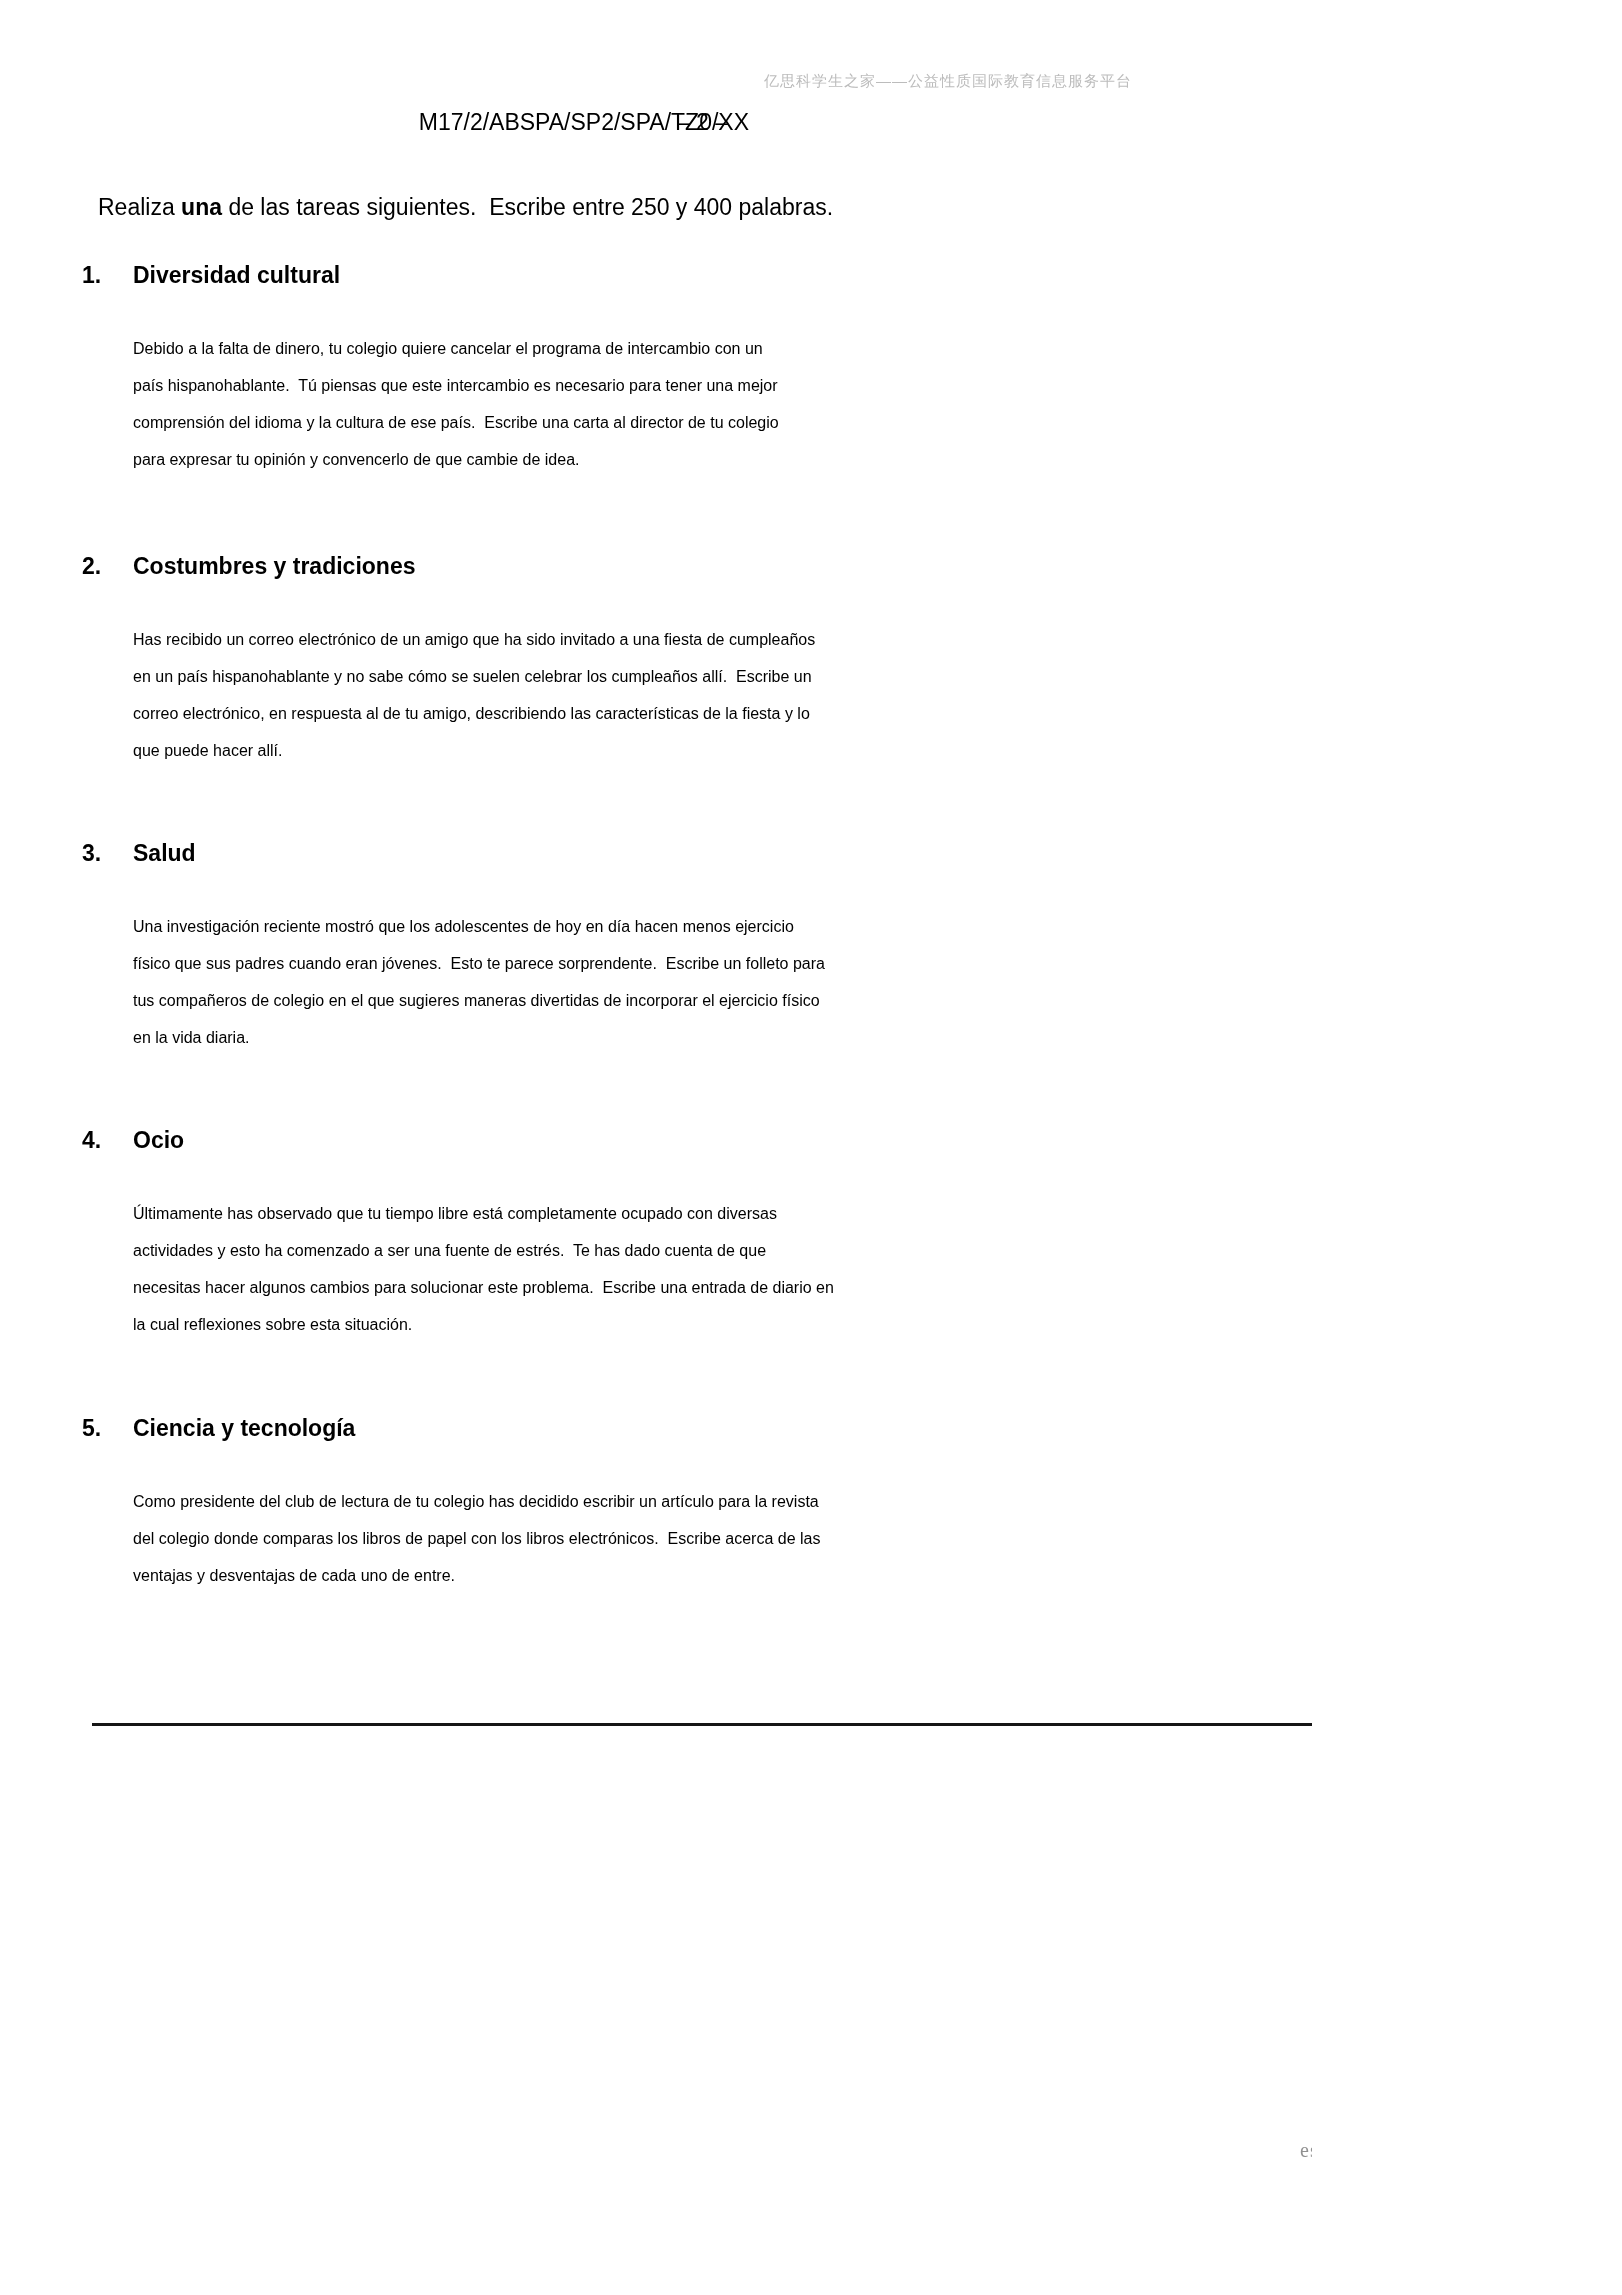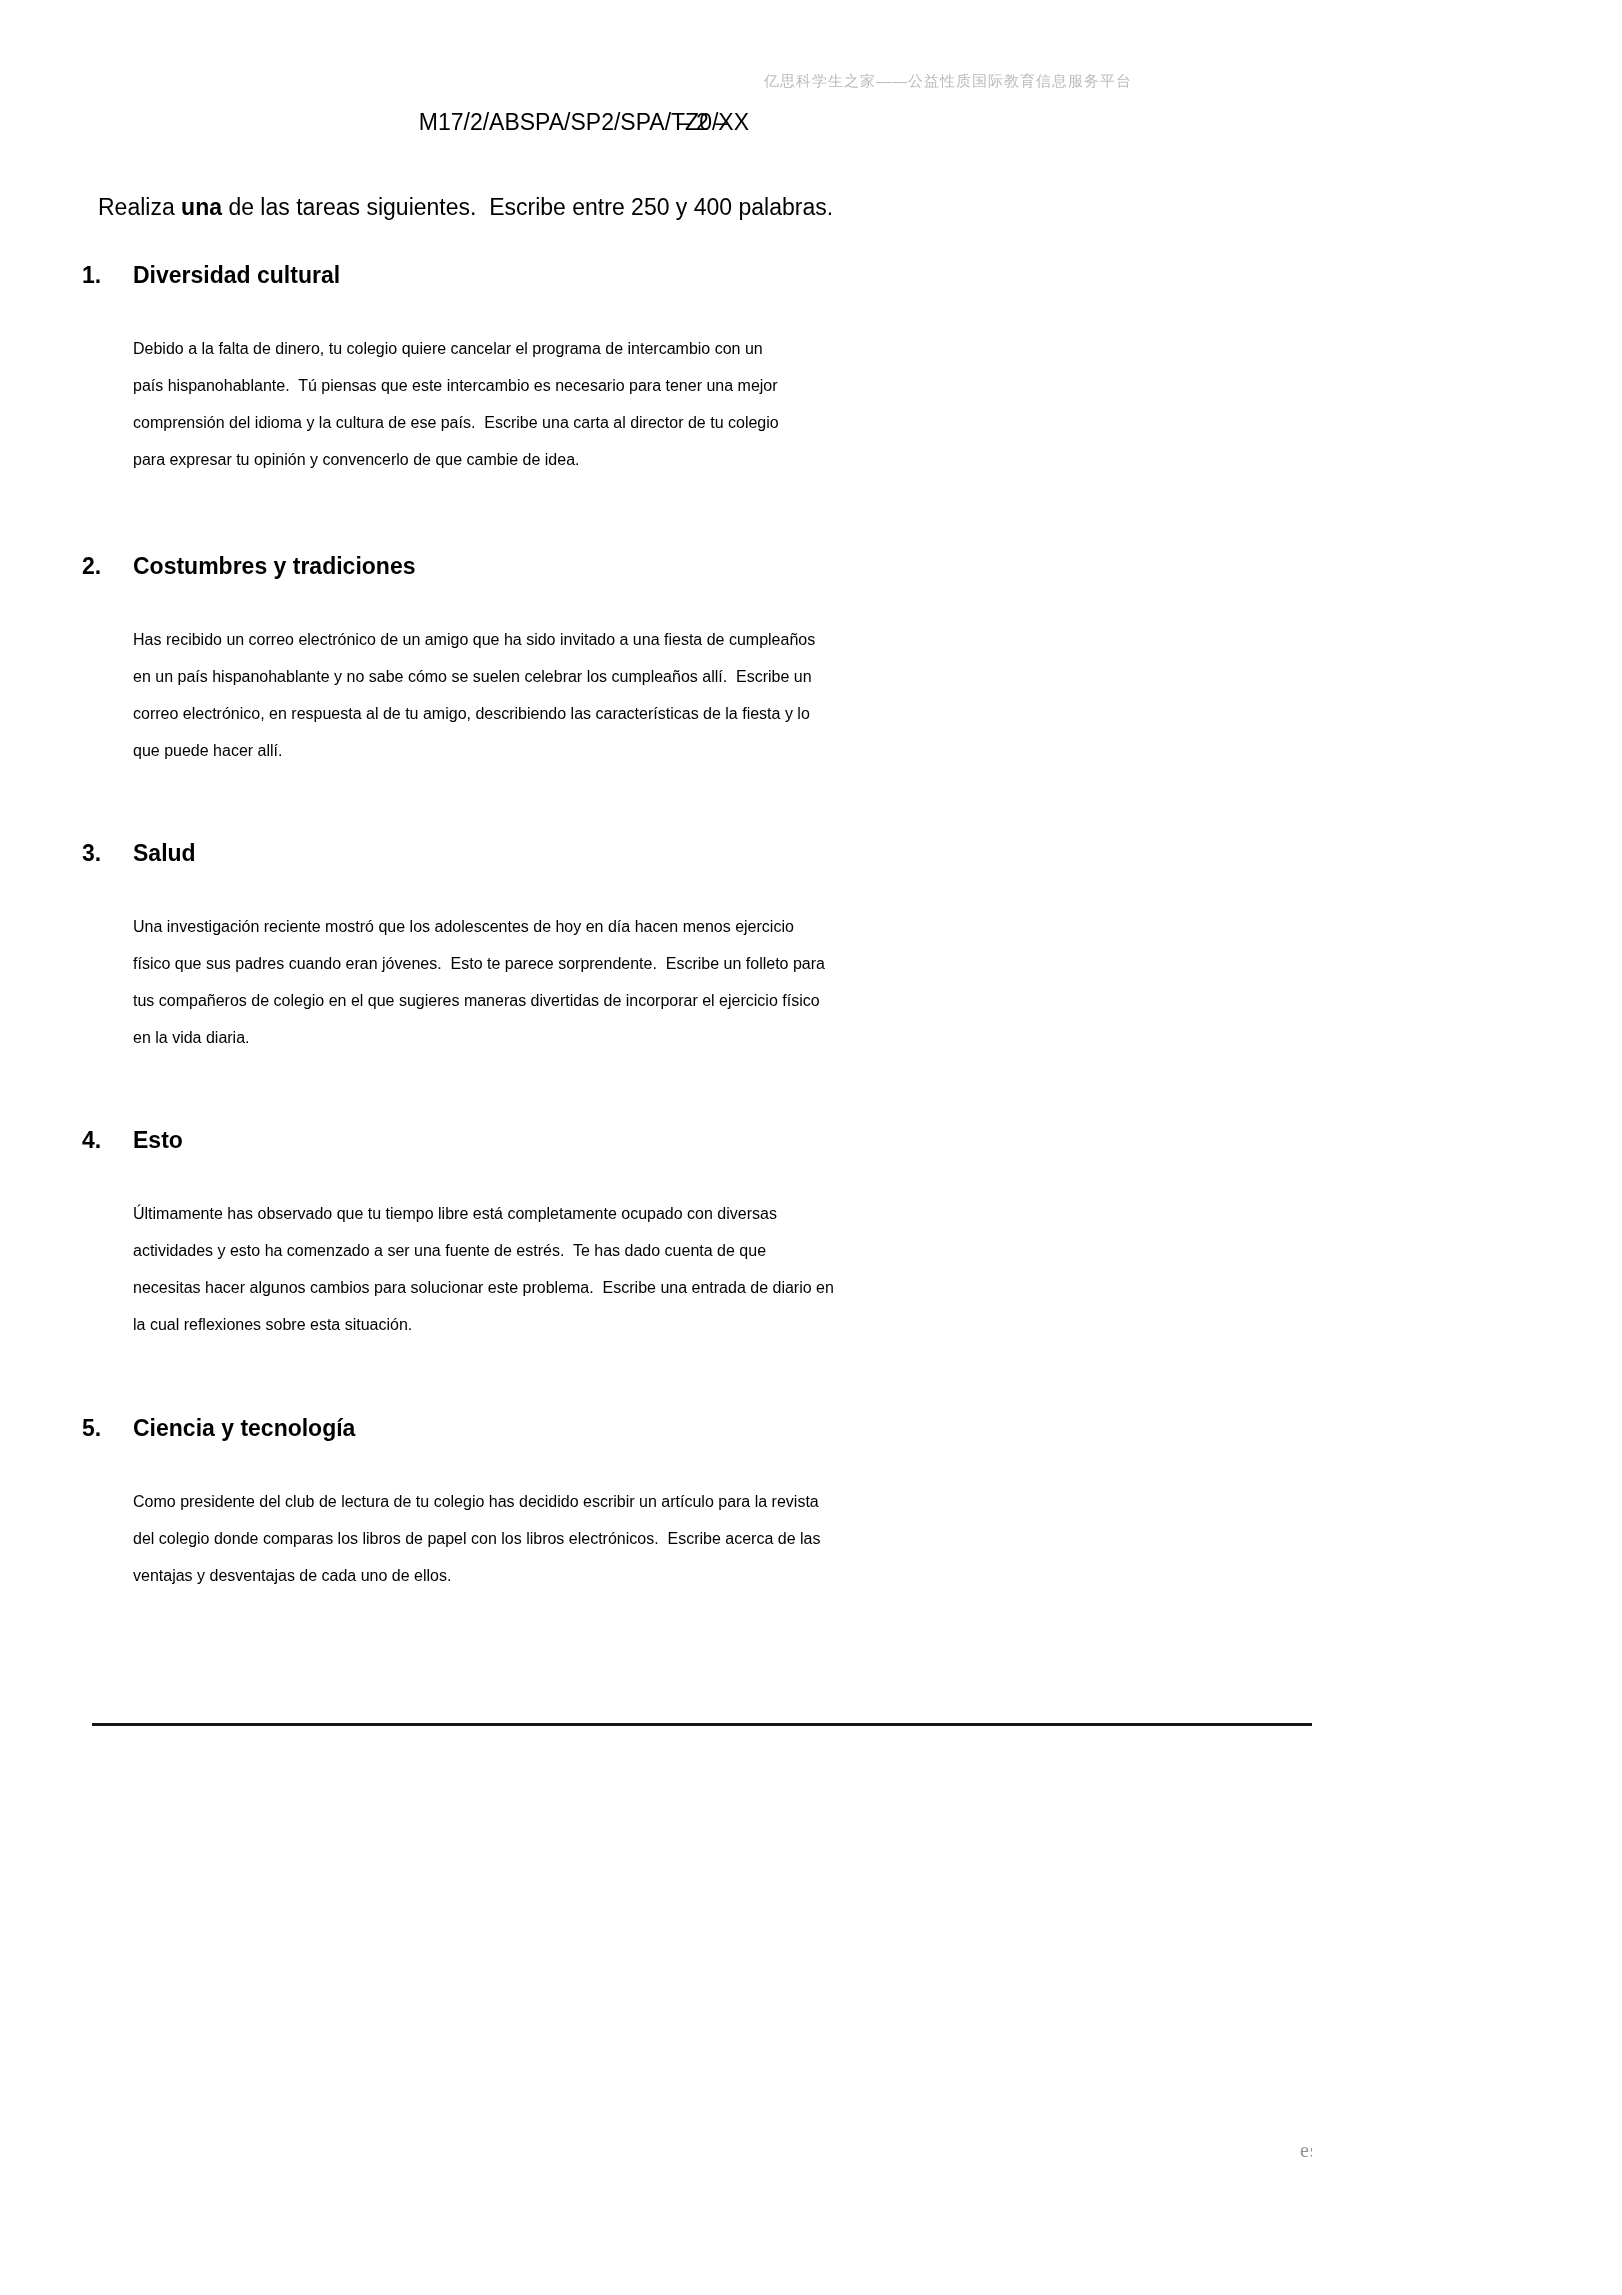--- a/index.html
+++ b/index.html
@@ -132,36 +132,36 @@
     </div>
     <div class="task-body">Una investigación reciente mostró que los adolescentes de hoy en día hacen menos ejercicio
 físico que sus padres cuando eran jóvenes.  Esto te parece sorprendente.  Escribe un folleto para
 tus compañeros de colegio en el que sugieres maneras divertidas de incorporar el ejercicio físico
 en la vida diaria.</div>
   </div>
 
   <div class="task task-4">
     <div class="task-head">
       <span class="task-num">4.</span>
-      <span class="task-title">Esto</span>
+      <span class="task-title">Ocio</span>
     </div>
     <div class="task-body">Últimamente has observado que tu tiempo libre está completamente ocupado con diversas
 actividades y esto ha comenzado a ser una fuente de estrés.  Te has dado cuenta de que
 necesitas hacer algunos cambios para solucionar este problema.  Escribe una entrada de diario en
 la cual reflexiones sobre esta situación.</div>
   </div>
 
   <div class="task task-5">
     <div class="task-head">
       <span class="task-num">5.</span>
       <span class="task-title">Ciencia y tecnología</span>
     </div>
     <div class="task-body">Como presidente del club de lectura de tu colegio has decidido escribir un artículo para la revista
 del colegio donde comparas los libros de papel con los libros electrónicos.  Escribe acerca de las
-ventajas y desventajas de cada uno de ellos.</div>
+ventajas y desventajas de cada uno de entre.</div>
   </div>
 
   <div class="rule"></div>
 
   <div class="footer-watermark">eskedu.com</div>
 
 </div>
 
 
 </body></html>

